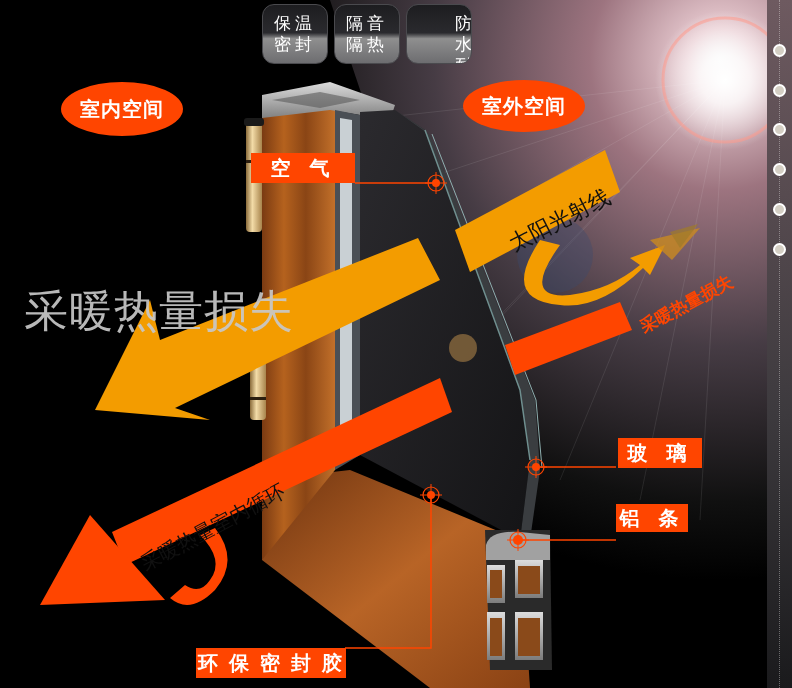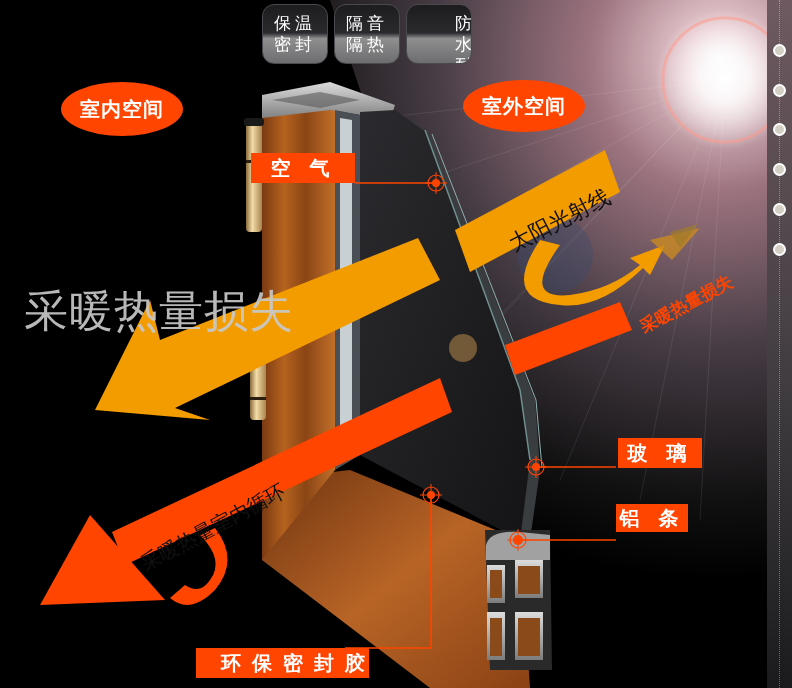--- a/index.html
+++ b/index.html
@@ -215,21 +215,21 @@
 
   <div class="brand-watermark">采暖热量损失</div>
 
   <div class="rot-label" style="left:504px; top:232px; transform: rotate(-27deg); font-size:22px; color:#111;">太阳光射线</div>
   <div class="rot-label" style="left:636px; top:318px; transform: rotate(-28deg); font-size:17px; color:#ff4500; font-weight:bold;">采暖热量损失</div>
   <div class="rot-label" style="left:136px; top:553px; transform: rotate(-28deg); font-size:20px; color:#111;">采暖热量室内循环</div>
 
   <div class="callout" style="left:251px; top:153px; width:104px; height:30px;">空 气</div>
   <div class="callout" style="left:618px; top:438px; width:84px; height:30px;">玻 璃</div>
   <div class="callout" style="left:616px; top:504px; width:72px; height:28px;">铝 条</div>
-  <div class="callout" style="left:196px; top:648px; width:150px; height:30px; letter-spacing:2px;padding-left:23px;">环 保 密 封 胶</div>
+  <div class="callout" style="left:196px; top:648px; width:150px; height:30px; letter-spacing:2px;">环 保 密 封 胶</div>
 
   <div class="scrollbar">
     <div class="track"></div>
     <div class="dot" style="top:44px;"></div>
     <div class="dot" style="top:84px;"></div>
     <div class="dot" style="top:123px;"></div>
     <div class="dot" style="top:163px;"></div>
     <div class="dot" style="top:203px;"></div>
     <div class="dot" style="top:243px;"></div>
   </div>

